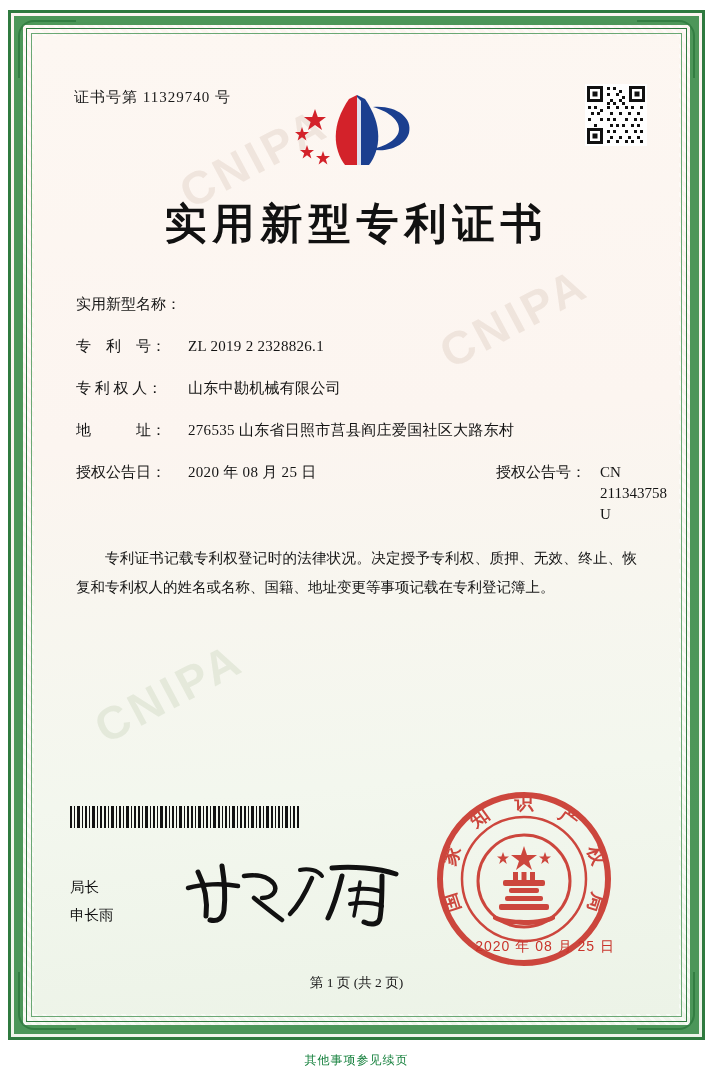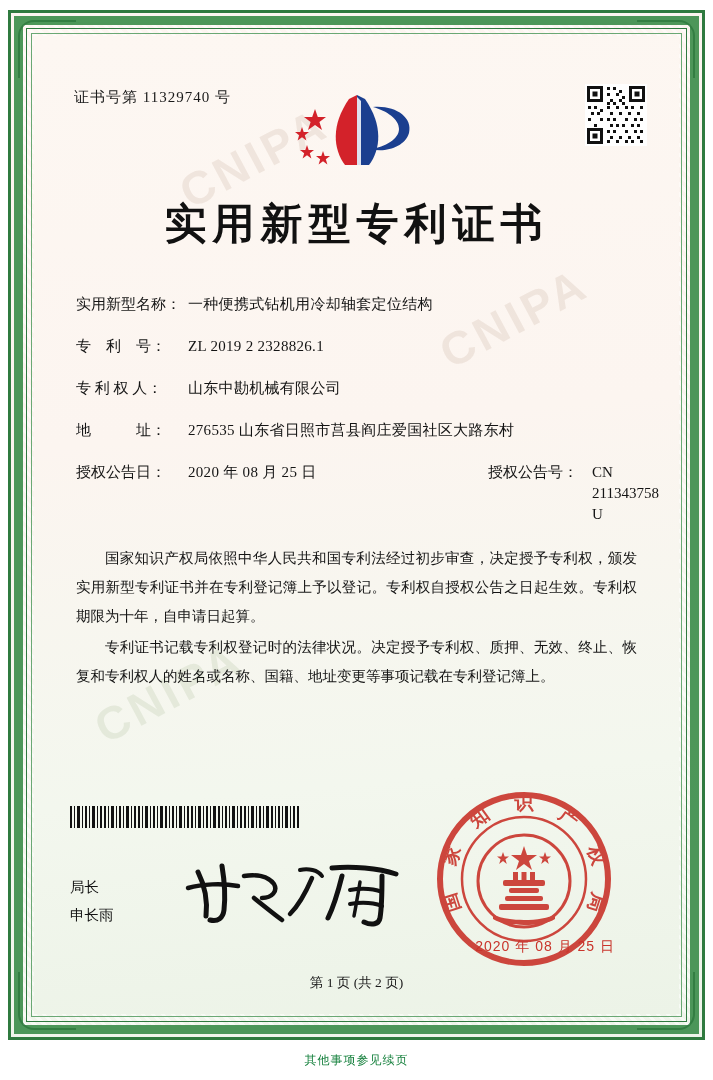--- a/index.html
+++ b/index.html
@@ -162,20 +162,21 @@
   .row .value {
     flex: 1 1 auto;
     letter-spacing: 0.3px;
   }
   .row.two .value { flex: 0 0 auto; width: 300px; }
   .row .label2 {
     flex: 0 0 auto;
     width: 104px;
     letter-spacing: 0px;
     white-space: pre;
+    margin-left: 8px;
   }
   .row .value2 { flex: 1 1 auto; }
 
   
   .body-text {
     position: absolute;
     left: 42px;
     right: 42px;
     top: 508px;
     font-size: 14.5px;
@@ -362,21 +363,20 @@
               <rect x="55" y="56" width="3" height="3"></rect>
           </g>
         </svg>
       </div>
 
       <div class="title">实用新型专利证书</div>
 
       <div class="fields">
         <div class="row">
           <span class="label">实用新型名称：</span>
-          <span class="value">一种便携式钻机用冷却轴套定位结构</span>
         </div>
         <div class="row">
           <span class="label">专　利　号：</span>
           <span class="value">ZL 2019 2 2328826.1</span>
         </div>
         <div class="row">
           <span class="label">专 利 权 人：</span>
           <span class="value">山东中勘机械有限公司</span>
         </div>
         <div class="row">
@@ -385,21 +385,20 @@
         </div>
         <div class="row two">
           <span class="label">授权公告日：</span>
           <span class="value">2020 年 08 月 25 日</span>
           <span class="label2">授权公告号：</span>
           <span class="value2">CN 211343758 U</span>
         </div>
       </div>
 
       <div class="body-text">
-        <p>国家知识产权局依照中华人民共和国专利法经过初步审查，决定授予专利权，颁发实用新型专利证书并在专利登记簿上予以登记。专利权自授权公告之日起生效。专利权期限为十年，自申请日起算。</p>
         <p>专利证书记载专利权登记时的法律状况。决定授予专利权、质押、无效、终止、恢复和专利权人的姓名或名称、国籍、地址变更等事项记载在专利登记簿上。</p>
       </div>
 
       <div class="barcode">
         <svg viewBox="0 0 230 22" width="230" height="22" preserveAspectRatio="none">
           <g fill="#111111">
             <rect x="0" y="0" width="2" height="22"></rect>
               <rect x="4" y="0" width="1" height="22"></rect>
             <rect x="7" y="0" width="3" height="22"></rect>
               <rect x="12" y="0" width="1" height="22"></rect>

